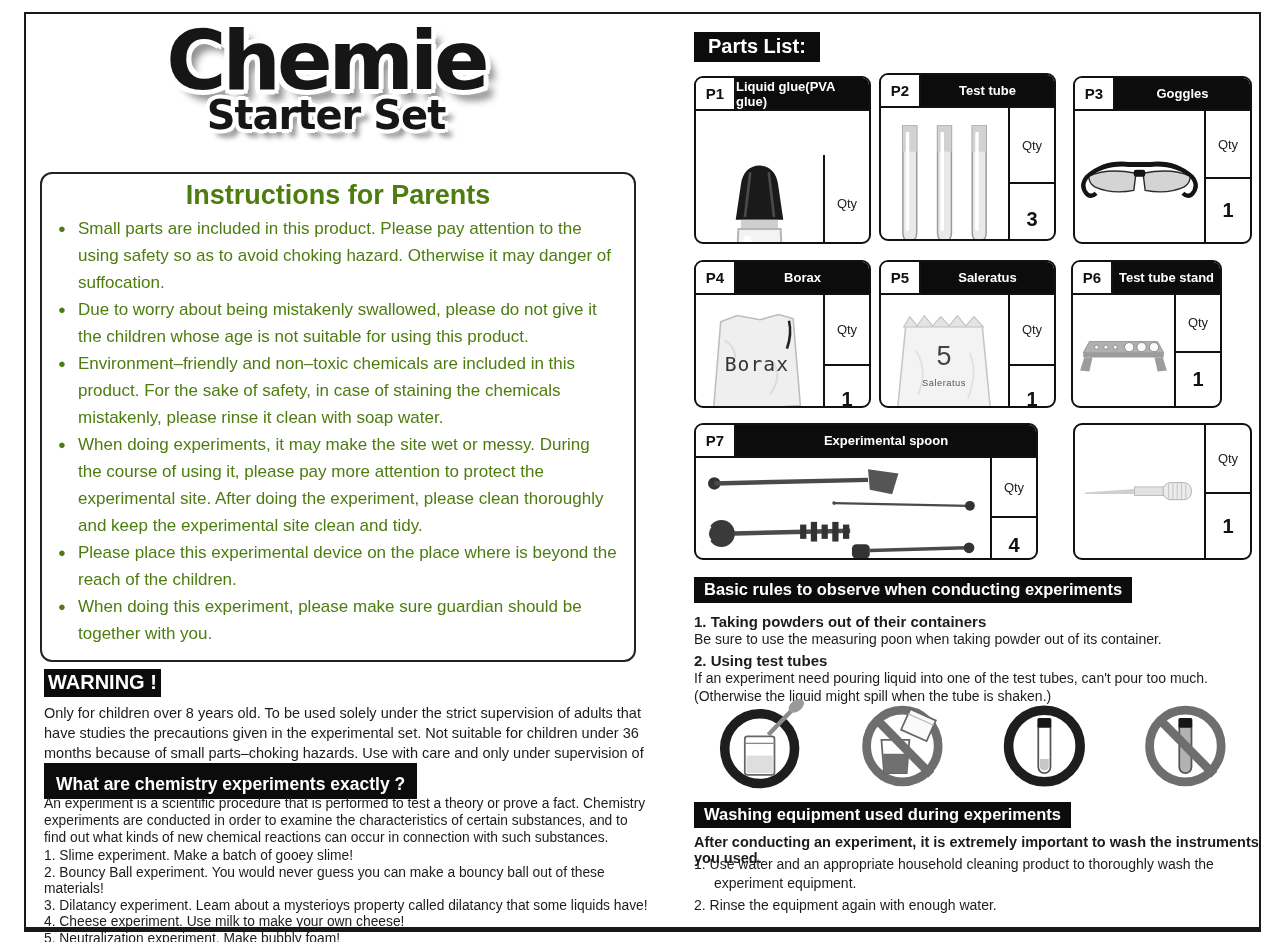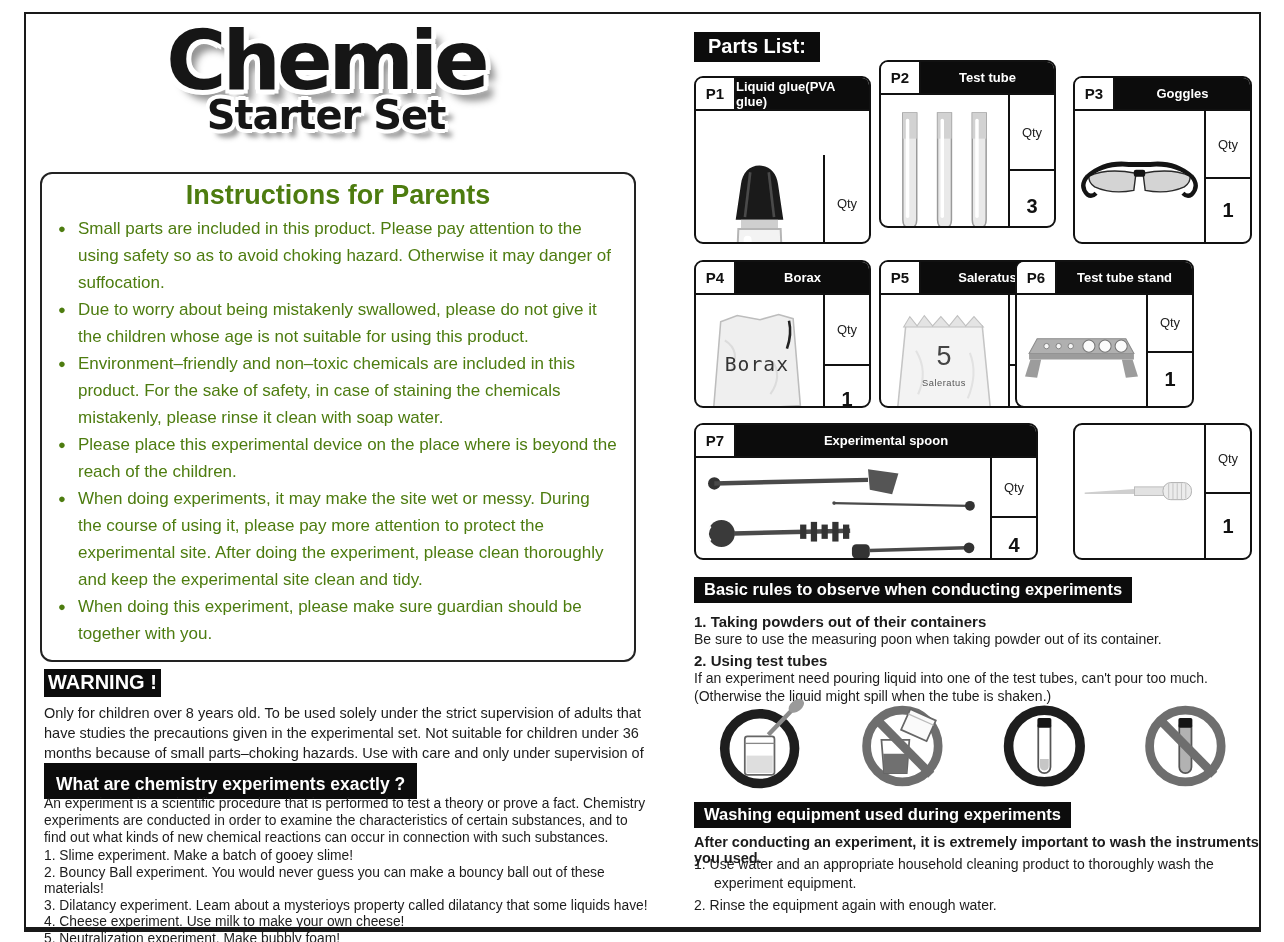--- a/index.html
+++ b/index.html
@@ -54,25 +54,25 @@
            font-weight:bold; font-size:15px; color:#111; }
   .pname { flex:1; background:#0c0c0c; color:#fff; font-weight:bold; font-size:13px; display:flex; align-items:center; justify-content:center; }
   .card-body { flex:1; display:flex; }
   .pimg  { flex:1; display:flex; align-items:center; justify-content:center; padding:4px; }
   .pimg svg { width:100%; height:100%; }
   .qtycol { width:46px; border-left:2px solid #111; display:flex; flex-direction:column; }
   .qlabel { flex:1.05; display:flex; align-items:center; justify-content:center; font-size:13px; border-bottom:2px solid #111; color:#222; }
   .qval   { flex:1; display:flex; align-items:center; justify-content:center; font-size:20px; font-weight:bold; color:#111; }
 
   .card.p1 { left:668px; top:62px;  width:177px; height:168px;gap:44px; }
-  .card.p2 { left:853px; top:46px;  width:177px; height:168px; }
+  .card.p2 { left:853px; top:59px;  width:177px; height:168px; }
   .card.p3 { left:1047px; top:62px; width:179px; height:168px; }
   .card.p4 { left:668px; top:246px; width:177px; height:148px; }
   .card.p5 { left:853px; top:246px; width:177px; height:148px; }
-  .card.p6 { left:989px; top:246px; width:179px; height:148px; }
+  .card.p6 { left:1045px; top:246px; width:151px; height:148px; }
   .card.p7 { left:668px; top:409px; width:344px; height:137px; }
   .card.p8 { left:1047px; top:409px; width:179px; height:137px; }
 
   
   .rules-head { position:absolute; left:668px; top:563px; font-size:16.5px; padding:3px 10px 4px; }
   .rules-body { position:absolute; left:668px; top:595px; width:566px; }
   .rule-title { font-size:15px; font-weight:bold; margin-top:4px; }
   .rule-text  { font-size:14px; line-height:18px; }
 
   .rule-icons { position:absolute; left:668px; top:682px; width:558px; height:100px;
@@ -94,22 +94,22 @@
     <div class="logo-main">Chemie</div>
     <div class="logo-sub">Starter Set</div>
   </div>
 
   <div class="instr">
     <h1>Instructions for Parents</h1>
     <ul>
       <li>Small parts are included in this product. Please pay attention to the using safety so as to avoid choking hazard. Otherwise it may danger of suffocation.</li>
       <li>Due to worry about being mistakenly swallowed, please do not give it the children whose age is not suitable for using this product.</li>
       <li>Environment–friendly and non–toxic chemicals are included in this product. For the sake of safety, in case of staining the chemicals mistakenly, please rinse it clean with soap water.</li>
+      <li>When doing experiments, it may make the site wet or messy. During the course of using it, please pay more attention to protect the experimental site. After doing the experiment, please clean thoroughly and keep the experimental site clean and tidy.</li>
       <li>Please place this experimental device on the place where is beyond the reach of the children.</li>
-      <li>When doing experiments, it may make the site wet or messy. During the course of using it, please pay more attention to protect the experimental site. After doing the experiment, please clean thoroughly and keep the experimental site clean and tidy.</li>
       <li>When doing this experiment, please make sure guardian should be together with you.</li>
     </ul>
   </div>
 
   <div class="blackbar warn-label">WARNING !</div>
   <div class="warn-text">Only for children over 8 years old. To be used solely under the strict supervision of adults that have studies the precautions given in the experimental set. Not suitable for children under 36 months because of small parts–choking hazards. Use with care and only under supervision of adult.</div>
 
   <div class="blackbar chem-head">What are chemistry experiments exactly ?</div>
   <div class="chem-intro">An experiment is a scientific procedure that is performed to test a theory or prove a fact. Chemistry experiments are conducted in order to examine the characteristics of certain substances, and to find out what kinds of new chemical reactions can occur in connection with such substances.</div>
   <ul class="chem-list">

